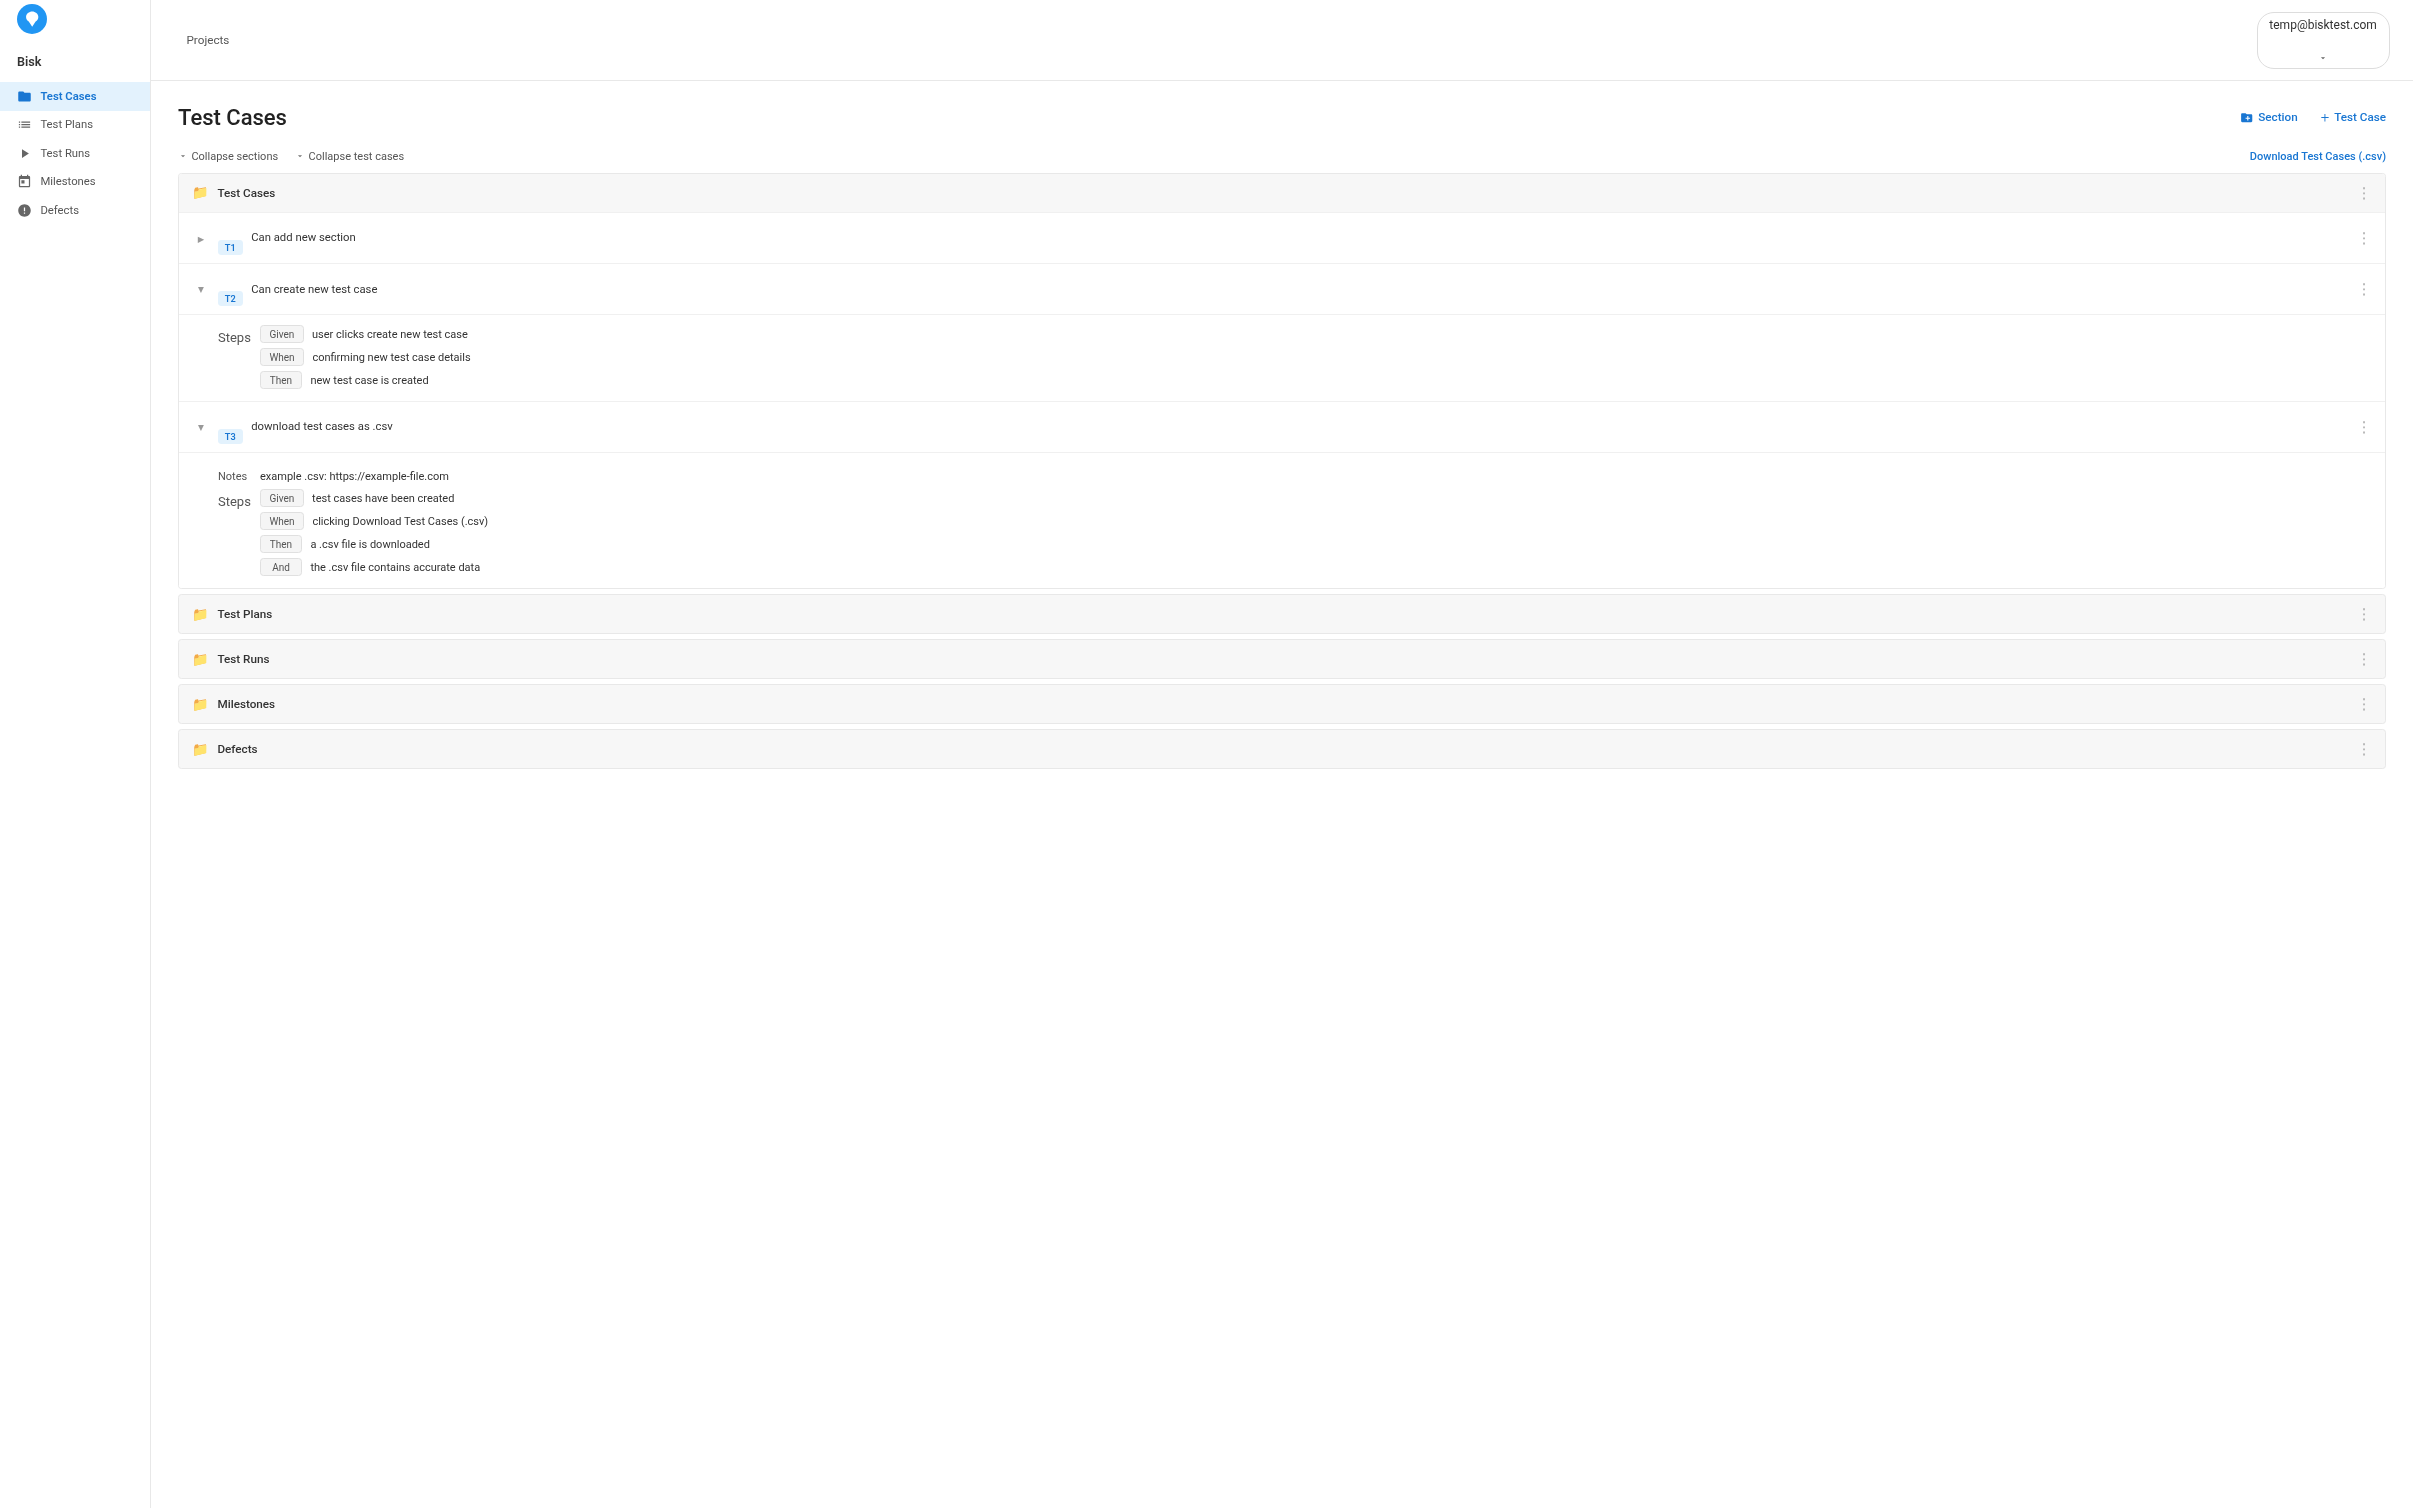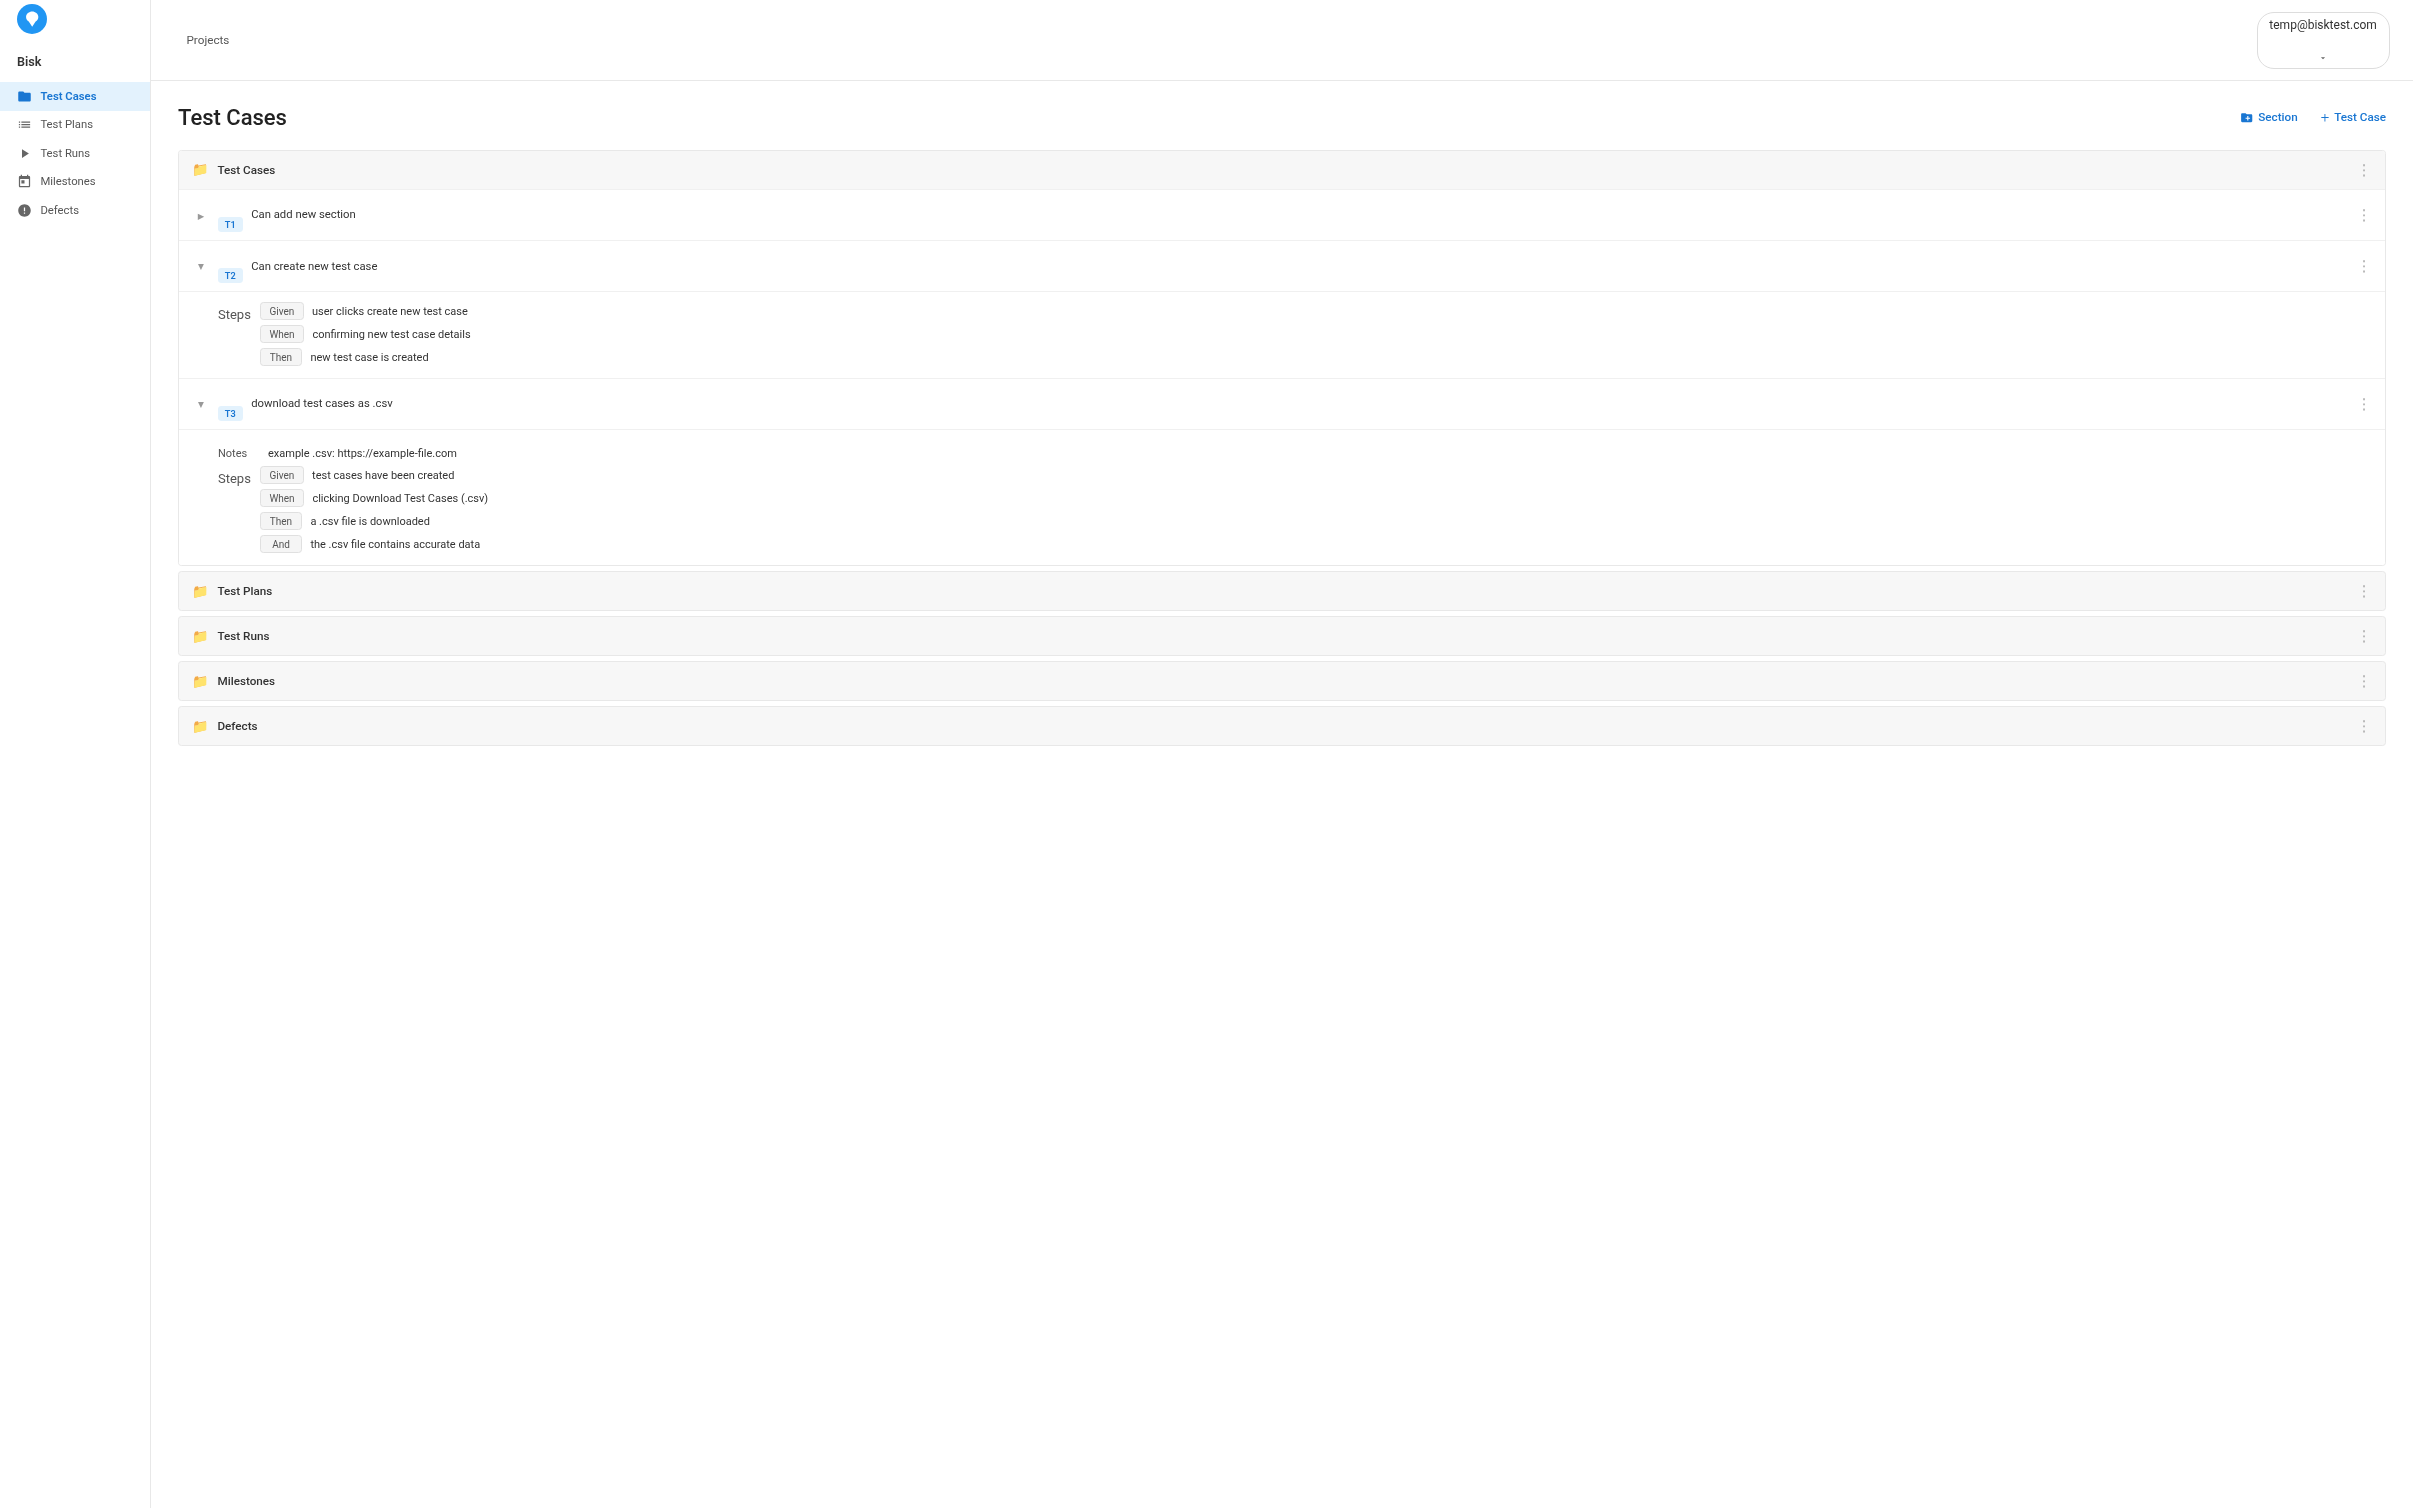--- a/index.html
+++ b/index.html
@@ -127,21 +127,21 @@
     .steps-label { font-size: 13px; color: #555; min-width: 42px; padding: 5px 0; }
     .steps-list { display: flex; flex-direction: column; gap: 5px; flex: 1; }
     .step-item { display: flex; align-items: center; gap: 8.4px; }
     .step-keyword {
       display: inline-block; background: #f5f5f5; border: 0.8px solid #e0e0e0;
       border-radius: 3.4px; font-size: 10px; color: #555; padding: 2.5px 8.4px; min-width: 42px;
       text-align: center;
     }
     .step-text { font-size: 11px; color: #333; }
 
-    .notes-row { display: flex; gap: 8px; align-items: flex-start; padding: 6.7px 0; }
+    .notes-row { display: flex; gap: 0; align-items: flex-start; padding: 6.7px 0; }
     .notes-label { font-size: 11px; color: #555; min-width: 42px; }
     .notes-text { font-size: 11px; color: #333; }
 
     
     .chevron-right::before { content: '▶'; font-size: 8.4px; color: #999; }
     .chevron-down::before { content: '▾'; font-size: 11.7px; color: #999; }
 
     
     .section-gap { margin-bottom: 5px; }
   </style>
@@ -227,20 +227,37 @@
             </svg>
           <span>Section</span>
         </div>
         <div class="action-btn">
           <span class="plus">+</span>
           <span>Test Case</span>
         </div>
       </div>
     </div>
 
+    <div class="toolbar">
+      <div class="toolbar-left">
+        <div class="toolbar-btn">
+          <svg viewBox="0 0 24 24">
+              <path d="M7 10l5 5 5-5z"></path>
+            </svg>
+          <span>Collapse sections</span>
+        </div>
+        <div class="toolbar-btn">
+          <svg viewBox="0 0 24 24">
+              <path d="M7 10l5 5 5-5z"></path>
+            </svg>
+          <span>Collapse test cases</span>
+        </div>
+      </div>
+      <div class="download-link">Download Test Cases (.csv)</div>
+    </div>
 
     <div class="section-container section-gap">
       <div class="section-header">
         <div class="section-header-left">
           <span class="folder-icon">📁</span>
           <span class="section-name">Test Cases</span>
         </div>
         <span class="three-dots">⋮</span>
       </div>
 

